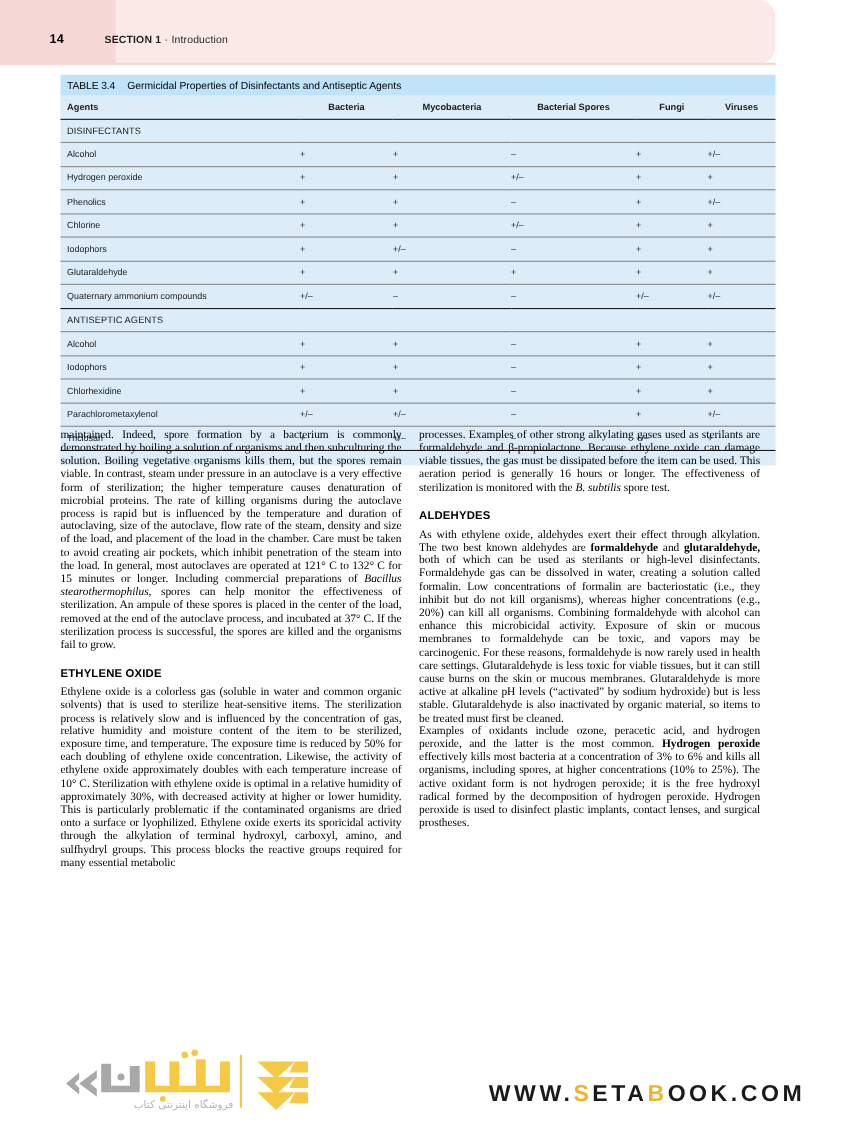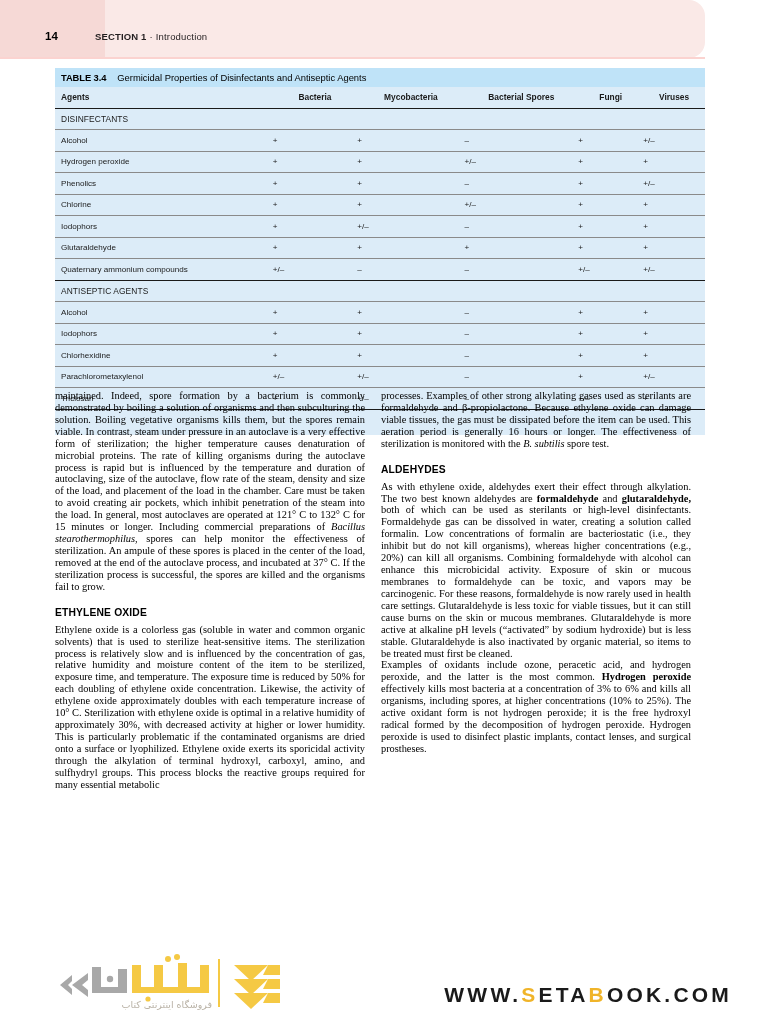--- a/index.html
+++ b/index.html
@@ -52,24 +52,24 @@
     width: 650px;
   }
   .tbl-title {
     background: #bfe3f8;
     height: 19px;
     display: flex; align-items: center;
     padding-left: 6px;
     font-family: "Liberation Sans", sans-serif;
     font-size: 9.4px;
   }
-  .tbl-title .tnum { font-weight: bold; letter-spacing: -.1px; }
+  .tbl-title .tnum { font-weight: normal; letter-spacing: -.1px; }
   .tbl-title .tcap { margin-left: 11px; }
 
-  .tbl-body { background: #dcecf8; padding-bottom: 12px; }
+  .tbl-body { background: #dcecf8; padding-bottom: 0; }
   table.grid { border-collapse: collapse; width: 100%; table-layout: fixed; }
   table.grid td, table.grid th {
     font-family: "Liberation Sans", sans-serif;
     font-size: 8.1px;
     padding: 0; margin: 0;
     height: 20.5px;
     vertical-align: middle;
     color: #1a1a1a;
   }
   table.grid th { font-weight: bold; font-size: 8.4px; text-align: center; }

